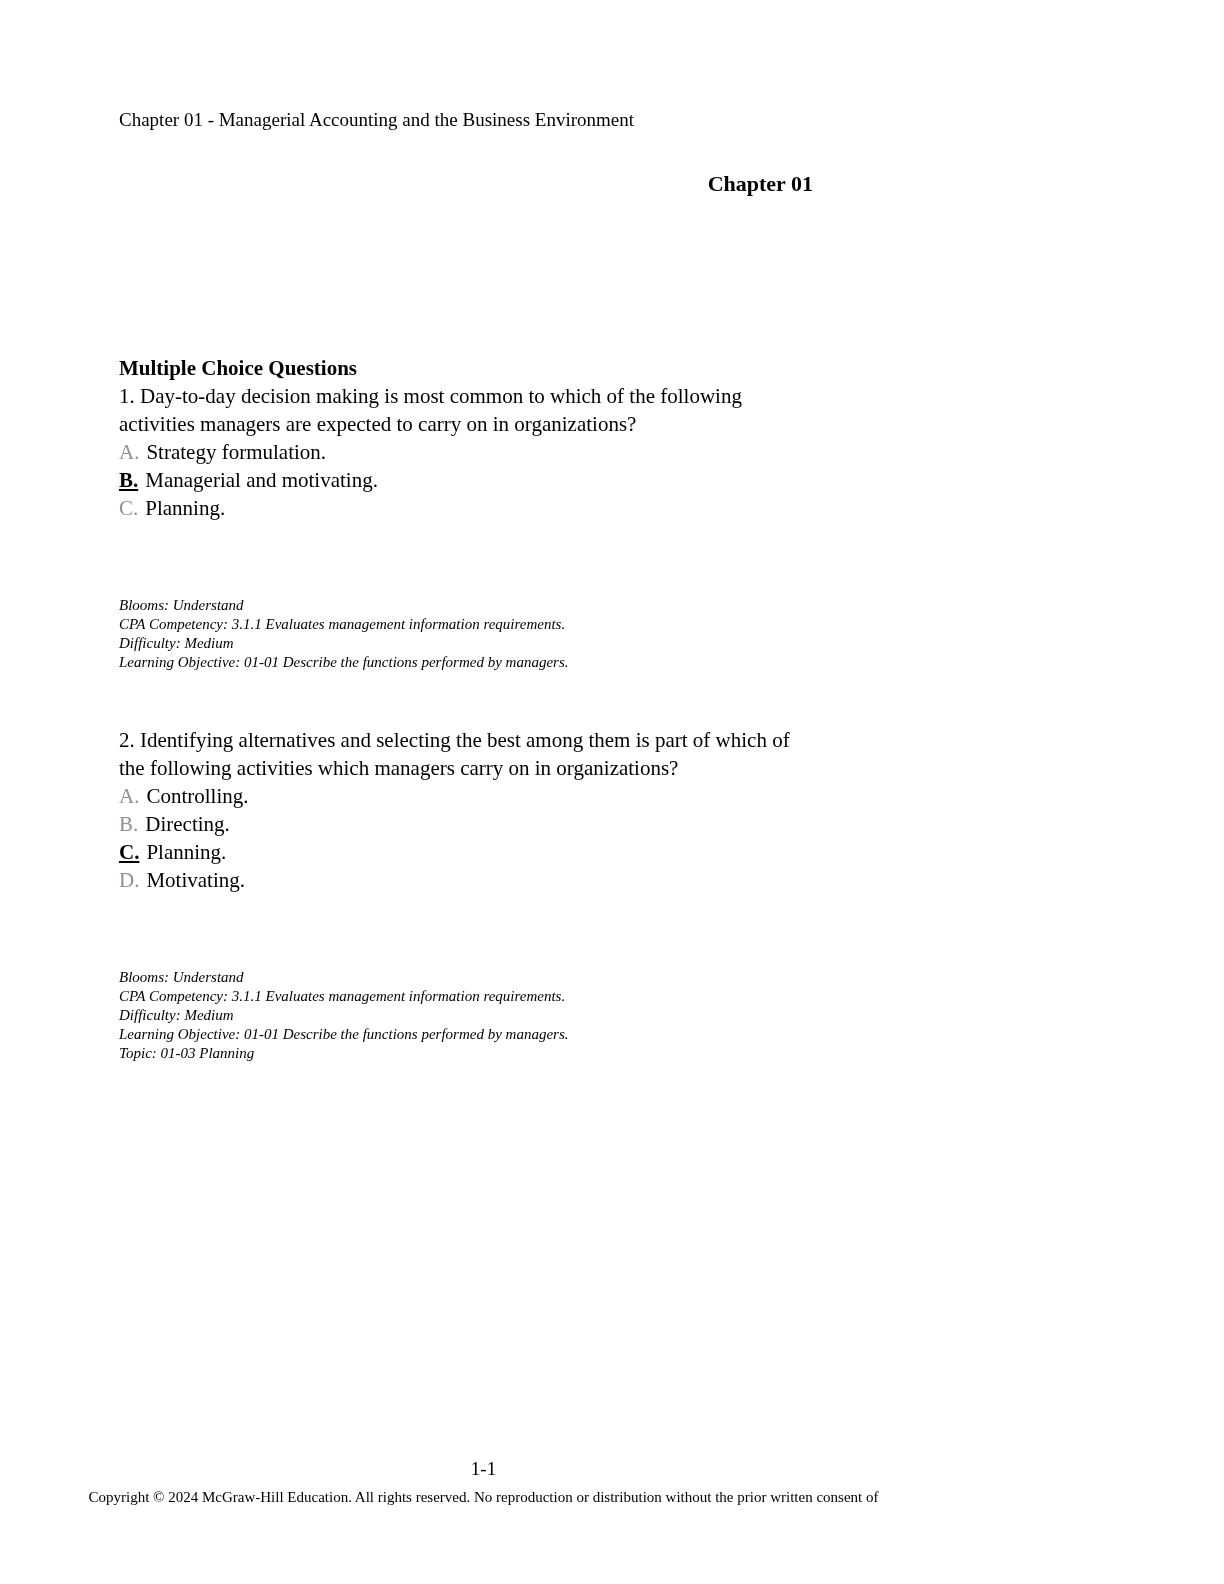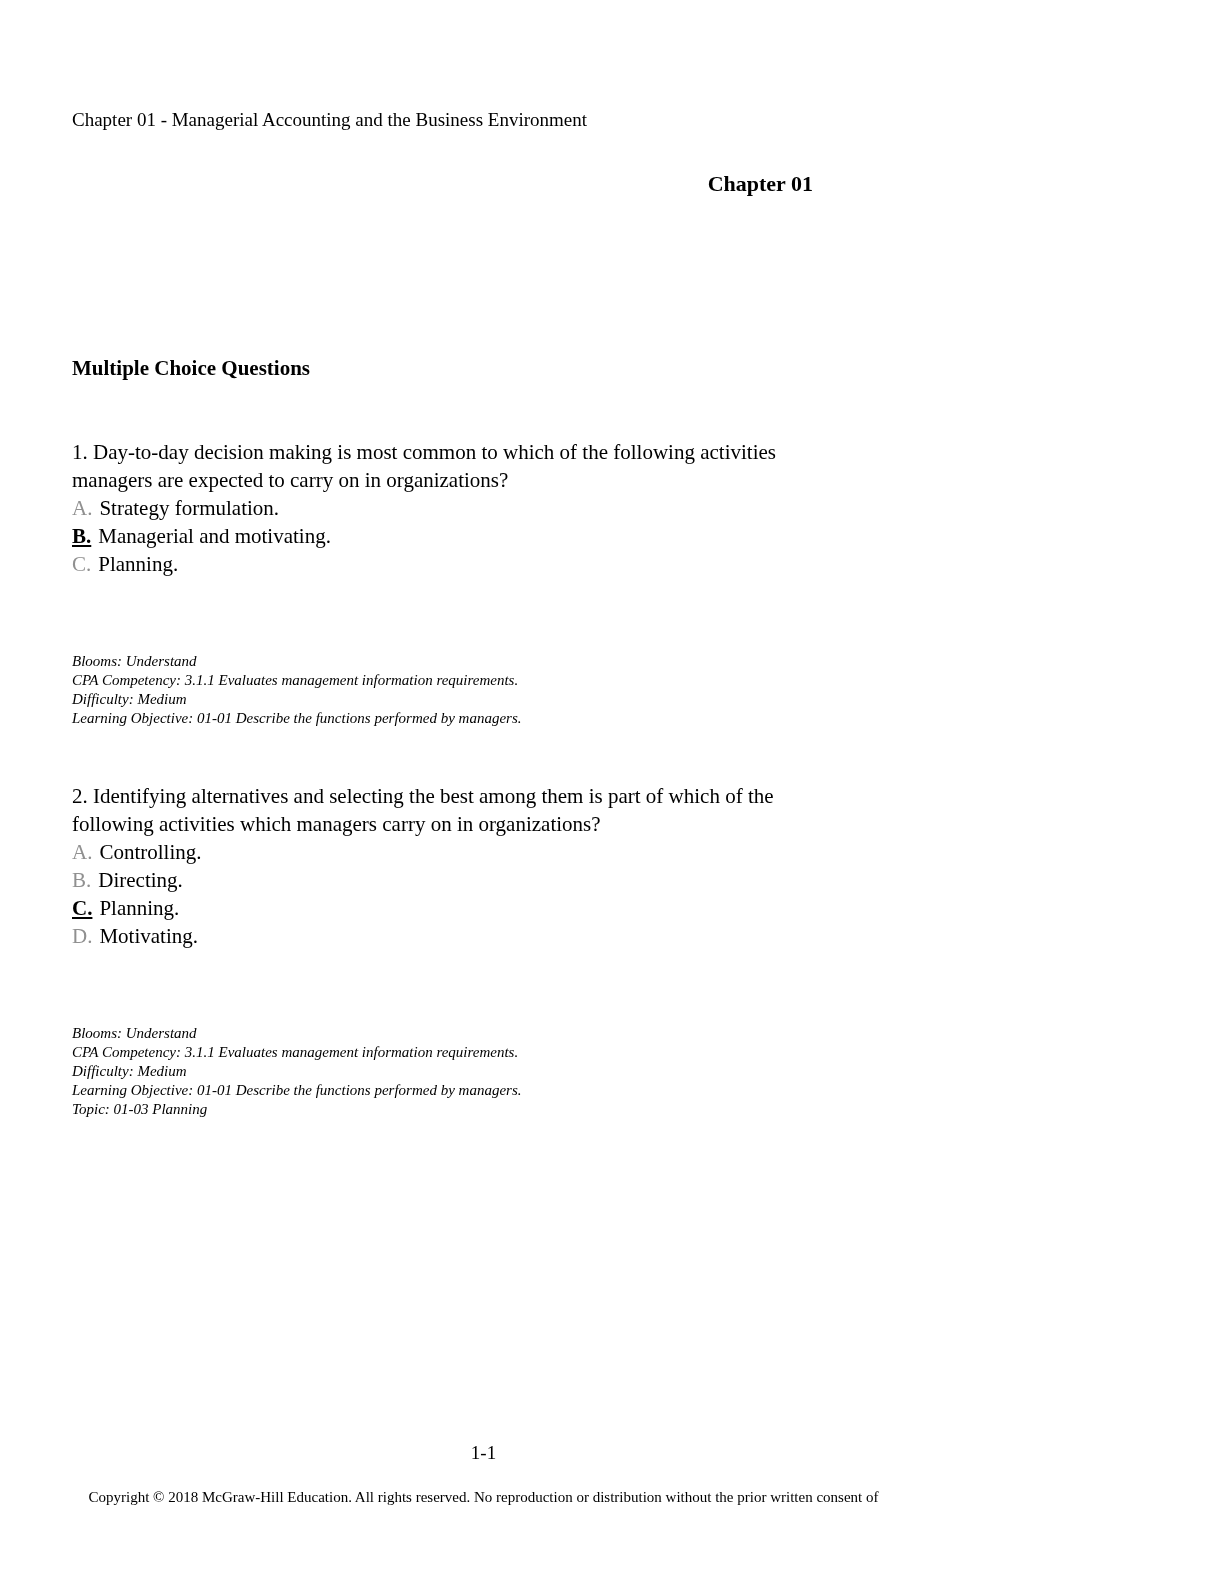--- a/index.html
+++ b/index.html
@@ -9,21 +9,21 @@
     height: 1584px;
     font-family: "Liberation Serif", serif;
     color: #000000;
     position: relative;
   }
   .page {
     position: relative;
     width: 967px;
     height: 1584px;
     background: #ffffff;
-    padding: 108px 154px 0 72px;
+    padding: 108px 154px 0 119px;
     overflow: hidden;
   }
   .running-header {
     font-size: 19px;
     line-height: 24px;
   }
   .title-block {
     margin-top: 34px;
     text-align: right;
     font-weight: bold;
@@ -33,21 +33,21 @@
   .section-heading {
     margin-top: 152px;
     font-weight: bold;
     font-size: 21px;
     line-height: 28px;
   }
   .question-stem {
     font-size: 21px;
     line-height: 28px;
   }
-  .q1 .question-stem { margin-top: 56px; }
+  .q1 .question-stem { }
   .q2 .question-stem { margin-top: 54px; }
   .options {
     font-size: 21px;
     line-height: 28px;
   }
   .option-letter {
     margin-right: 7px;
   }
   .option-letter.muted {
     color: #909090;
@@ -65,21 +65,21 @@
   .page-footer {
     position: absolute;
     left: 0;
     right: 0;
     bottom: 76px;
     text-align: center;
   }
   .page-number {
     font-size: 19px;
     line-height: 24px;
-    margin-bottom: 22px;
+    margin-bottom: 6px;
   }
   .copyright-line {
     font-size: 15px;
     line-height: 21px;
   }
 </style>
 </head>
 <body>
 
 <div class="page">
@@ -133,16 +133,16 @@
       <div class="meta-line">Blooms: Understand</div>
       <div class="meta-line">CPA Competency: 3.1.1 Evaluates management information requirements.</div>
       <div class="meta-line">Difficulty: Medium</div>
       <div class="meta-line">Learning Objective: 01-01 Describe the functions performed by managers.</div>
       <div class="meta-line">Topic: 01-03 Planning</div>
     </div>
   </section>
 
   <div class="page-footer">
     <div class="page-number">1-1</div>
-    <div class="copyright-line">Copyright © 2018 McGraw-Hill Education. All rights reserved. No reproduction or distribution without the prior written consent of</div>
+    <div class="copyright-line">Copyright © 2024 McGraw-Hill Education. All rights reserved. No reproduction or distribution without the prior written consent of</div>
   </div>
 
 </div>
 
 </body></html>

